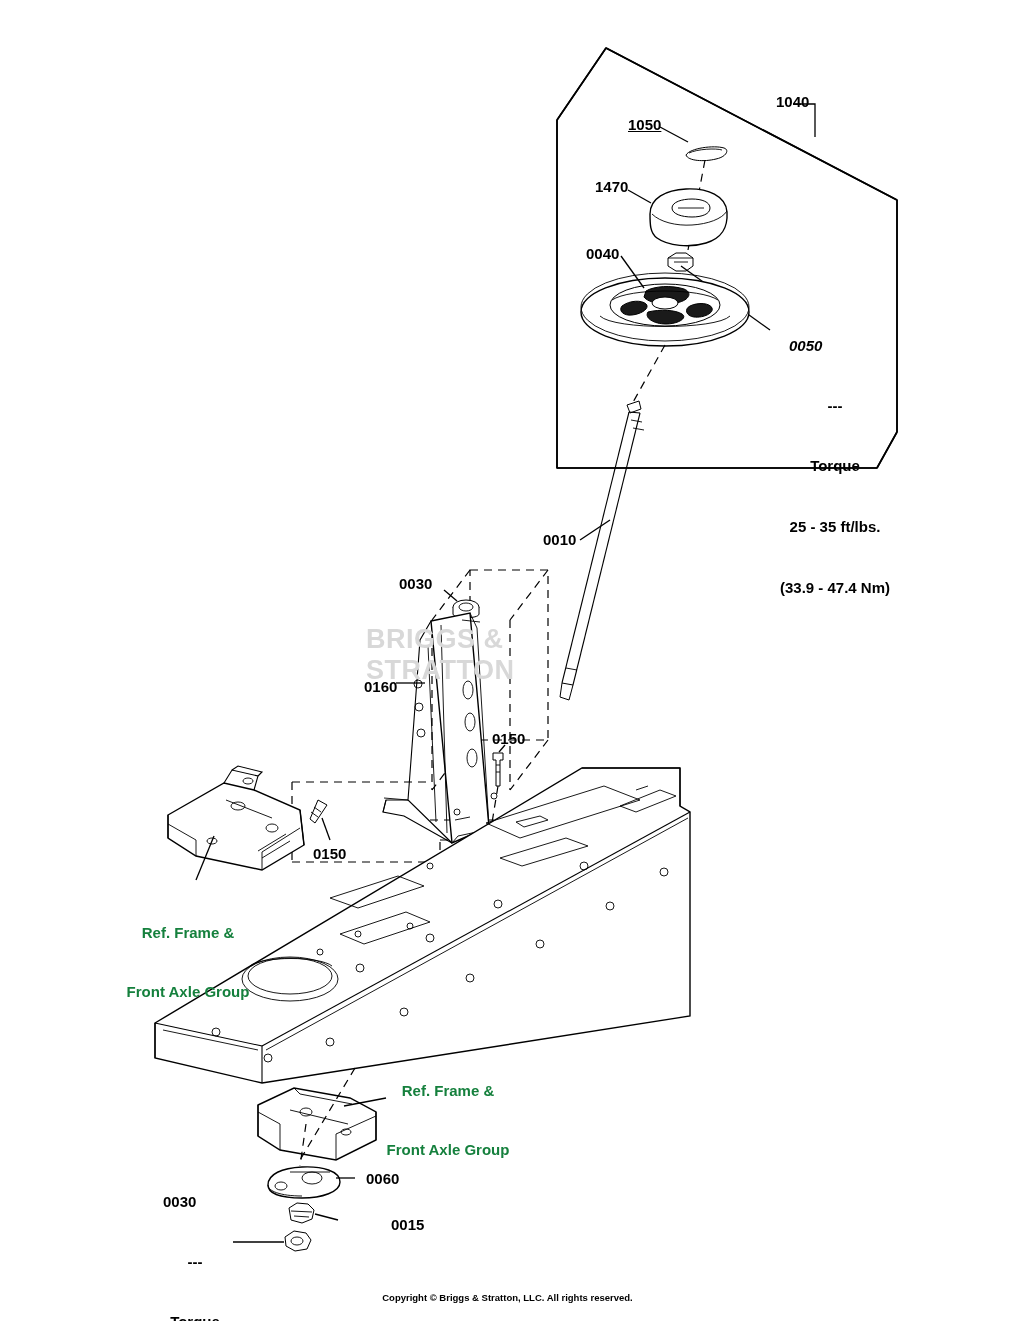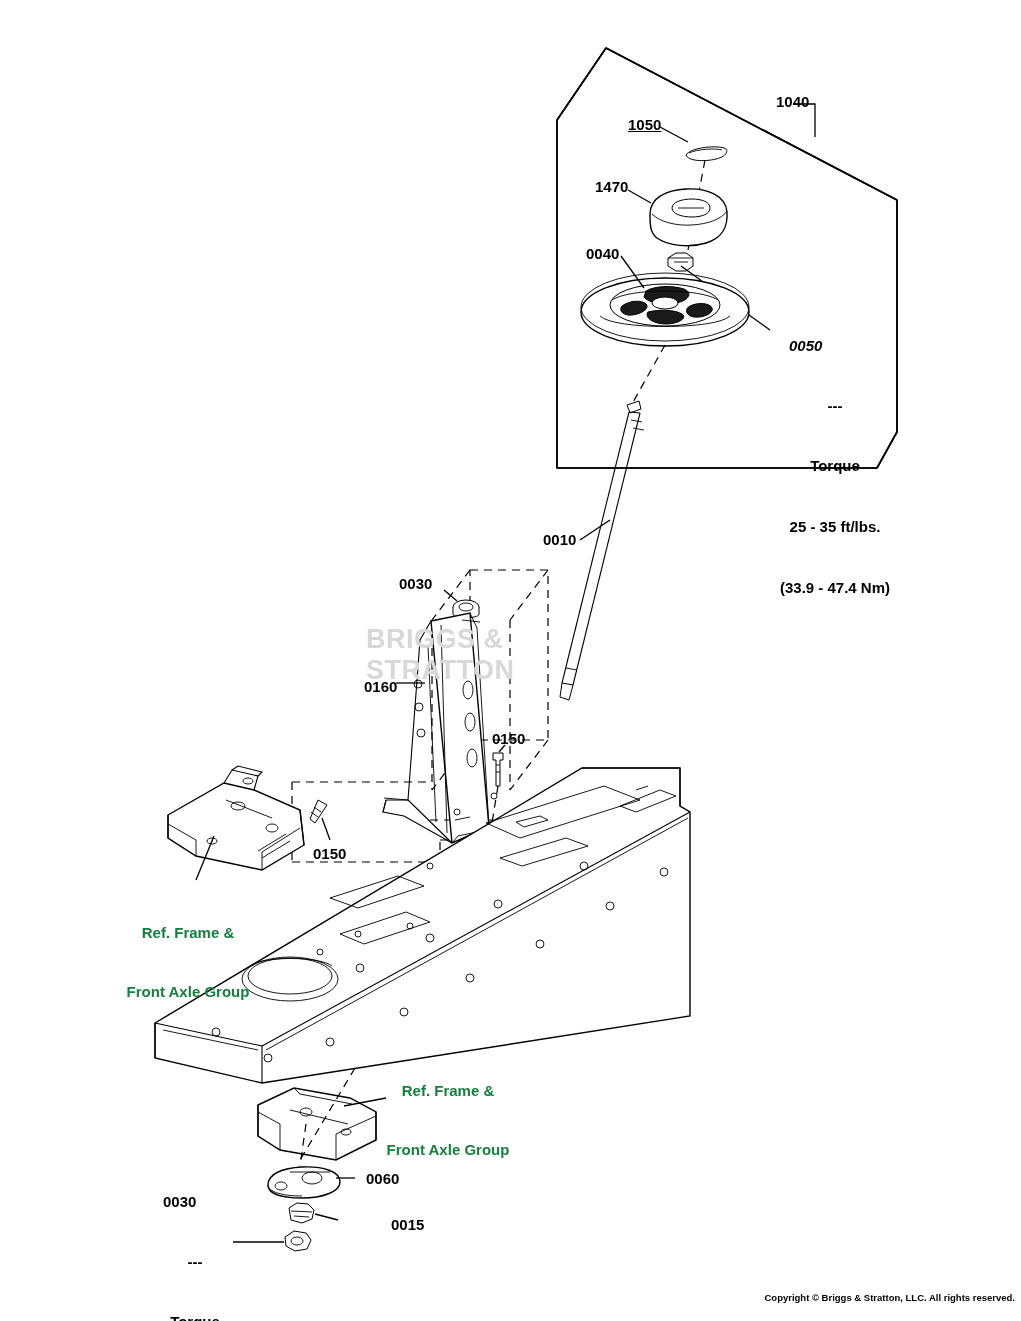--- a/index.html
+++ b/index.html
@@ -53,21 +53,21 @@
     font-weight: bold;
     color: #15803d;
     line-height: 1.3;
     white-space: pre;
   }
   .copyright {
     position: absolute;
     left: 0;
     top: 1292px;
     width: 1015px;
-    text-align: right;
+    text-align: center;
     font-family: "Liberation Sans", sans-serif;
     font-size: 9.5px;
     font-weight: bold;
     color: #000;
   }
   .wm {
     position: absolute;
     left: 366px;
     top: 624px;
     width: 290px;

